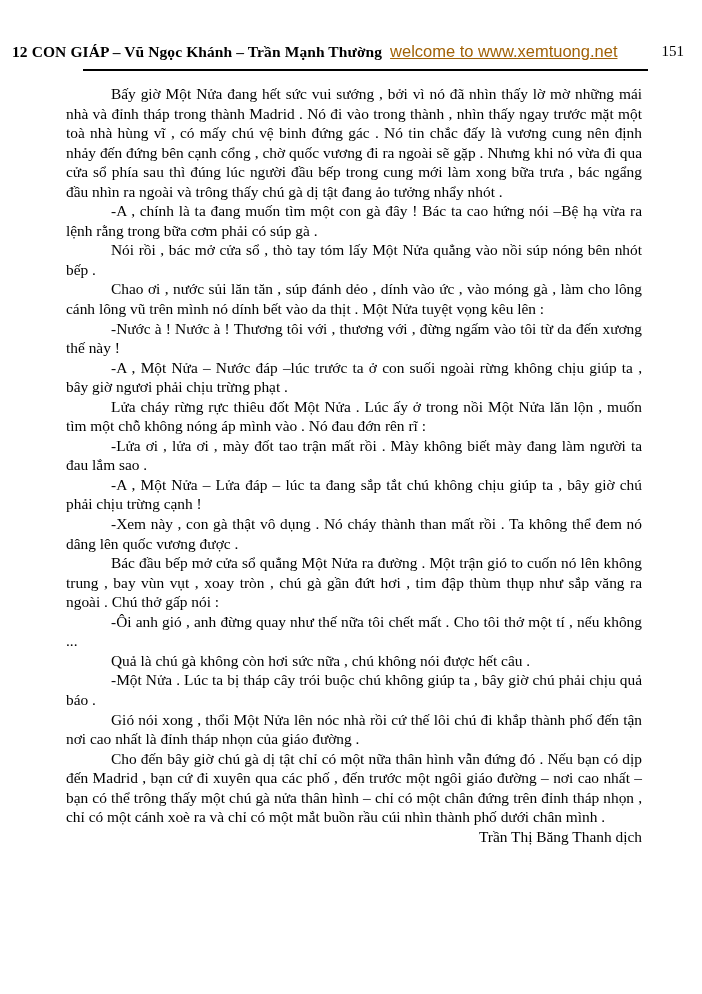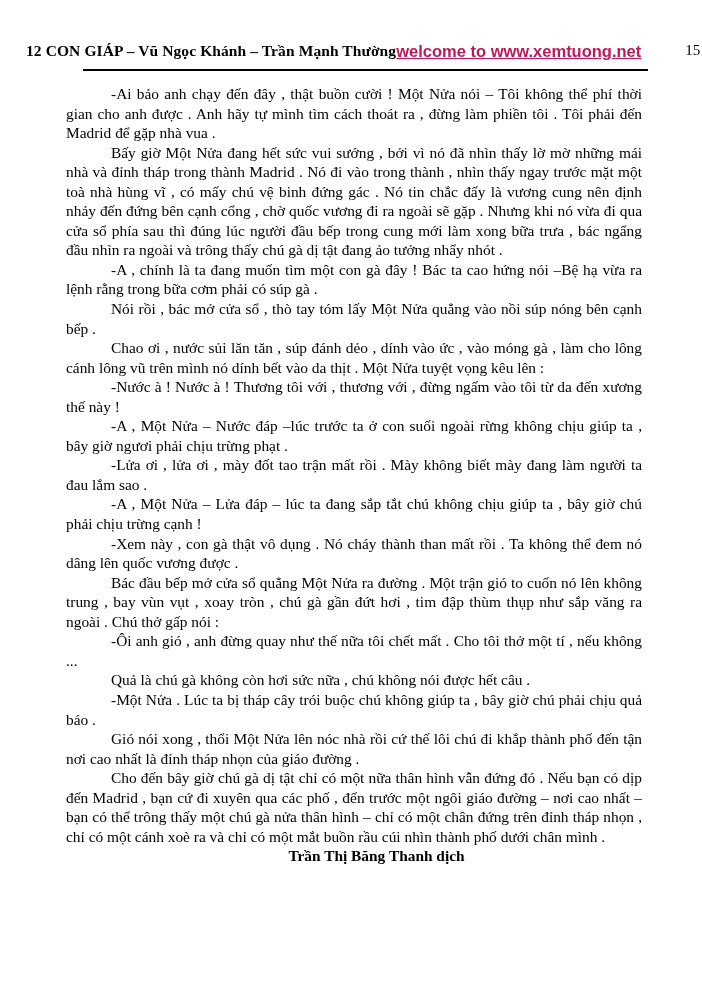--- a/index.html
+++ b/index.html
@@ -12,38 +12,37 @@
     width: 702px;
     height: 994px;
     background: #ffffff;
     color: #000000;
     font-family: "Liberation Serif", serif;
     overflow: hidden;
   }
   .header {
     position: absolute;
     top: 42px;
-    left: 26px;
+    left: 12px;
     right: 18px;
     display: flex;
-    align-items: flex-start;
+    align-items: center;
     white-space: nowrap;
   }
   .book-title {
     font-weight: bold;
     font-size: 15.5px;
     letter-spacing: 0.1px;
   }
   .site-link {
     margin-left: auto;
     font-family: "Liberation Sans", sans-serif;
     font-size: 16.5px;
     text-decoration: underline;
-    color: #be185d;
-    font-weight: bold;
+    color: #a16207;
   }
   .page-number {
     margin-left: 44px;
     font-size: 15px;
   }
   .rule {
     position: absolute;
     top: 69px;
     left: 83px;
     width: 565px;
@@ -57,45 +56,45 @@
     width: 576px;
     font-size: 15.4px;
     line-height: 19.55px;
     text-align: justify;
   }
   .story p {
     margin: 0;
     text-indent: 45px;
   }
   .signature {
-    font-weight: bold;
-    text-align: center;
+    font-weight: normal;
+    text-align: right;
   }
 </style>
 </head>
 <body>
 
 <div class="page">
 
   <div class="header">
     <span class="book-title">12 CON GIÁP – Vũ Ngọc Khánh – Trần Mạnh Thường</span>
     <span class="site-link">welcome to www.xemtuong.net</span>
     <span class="page-number">151</span>
   </div>
 
   <div class="rule"></div>
 
   <div class="story">
-    <p>-Ai bảo anh chạy đến đây , thật buồn cười ! Một Nửa nói – Tôi không thể phí thời gian cho anh được . Anh hãy tự mình tìm cách thoát ra , đừng làm phiền tôi . Tôi phải đến Madrid để gặp nhà vua .</p>
     <p>Bấy giờ Một Nửa đang hết sức vui sướng , bởi vì nó đã nhìn thấy lờ mờ những mái nhà và đỉnh tháp trong thành Madrid . Nó đi vào trong thành , nhìn thấy ngay trước mặt một toà nhà hùng vĩ , có mấy chú vệ binh đứng gác . Nó tin chắc đấy là vương cung nên định nhảy đến đứng bên cạnh cổng , chờ quốc vương đi ra ngoài sẽ gặp . Nhưng khi nó vừa đi qua cửa sổ phía sau thì đúng lúc người đầu bếp trong cung mới làm xong bữa trưa , bác ngẩng đầu nhìn ra ngoài và trông thấy chú gà dị tật đang ảo tưởng nhẩy nhót .</p>
     <p>-A , chính là ta đang muốn tìm một con gà đây ! Bác ta cao hứng nói –Bệ hạ vừa ra lệnh rằng trong bữa cơm phải có súp gà .</p>
-    <p>Nói rồi , bác mở cửa sổ , thò tay tóm lấy Một Nửa quẳng vào nồi súp nóng bên cạnh bếp .</p>
+    <p>Nói rồi , bác mở cửa sổ , thò tay tóm lấy Một Nửa quẳng vào nồi súp nóng bên nhót bếp .</p>
     <p>Chao ơi , nước sủi lăn tăn , súp đánh dẻo , dính vào ức , vào móng gà , làm cho lông cánh lông vũ trên mình nó dính bết vào da thịt . Một Nửa tuyệt vọng kêu lên :</p>
     <p>-Nước à ! Nước à ! Thương tôi với , thương với , đừng ngấm vào tôi từ da đến xương thế này !</p>
     <p>-A , Một Nửa – Nước đáp –lúc trước ta ở con suối ngoài rừng không chịu giúp ta , bây giờ ngươi phải chịu trừng phạt .</p>
+    <p>Lửa cháy rừng rực thiêu đốt Một Nửa . Lúc ấy ở trong nồi Một Nửa lăn lộn , muốn tìm một chỗ không nóng áp mình vào . Nó đau đớn rên rĩ :</p>
     <p>-Lửa ơi , lửa ơi , mày đốt tao trận mất rồi . Mày không biết mày đang làm người ta đau lắm sao .</p>
     <p>-A , Một Nửa – Lửa đáp – lúc ta đang sắp tắt chú không chịu giúp ta , bây giờ chú phải chịu trừng cạnh !</p>
     <p>-Xem này , con gà thật vô dụng . Nó cháy thành than mất rồi . Ta không thể đem nó dâng lên quốc vương được .</p>
     <p>Bác đầu bếp mở cửa sổ quẳng Một Nửa ra đường . Một trận gió to cuốn nó lên không trung , bay vùn vụt , xoay tròn , chú gà gần đứt hơi , tim đập thùm thụp như sắp văng ra ngoài . Chú thở gấp nói :</p>
     <p>-Ôi anh gió , anh đừng quay như thế nữa tôi chết mất . Cho tôi thở một tí , nếu không ...</p>
     <p>Quả là chú gà không còn hơi sức nữa , chú không nói được hết câu .</p>
     <p>-Một Nửa . Lúc ta bị tháp cây trói buộc chú không giúp ta , bây giờ chú phải chịu quả báo .</p>
     <p>Gió nói xong , thổi Một Nửa lên nóc nhà rồi cứ thế lôi chú đi khắp thành phố đến tận nơi cao nhất là đỉnh tháp nhọn của giáo đường .</p>
     <p>Cho đến bây giờ chú gà dị tật chỉ có một nữa thân hình vẫn đứng đó . Nếu bạn có dịp đến Madrid , bạn cứ đi xuyên qua các phố , đến trước một ngôi giáo đường – nơi cao nhất – bạn có thể trông thấy một chú gà nửa thân hình – chỉ có một chân đứng trên đỉnh tháp nhọn , chỉ có một cánh xoè ra và chỉ có một mắt buồn rầu cúi nhìn thành phố dưới chân mình .</p>
     <p class="signature">Trần Thị Băng Thanh dịch</p>

